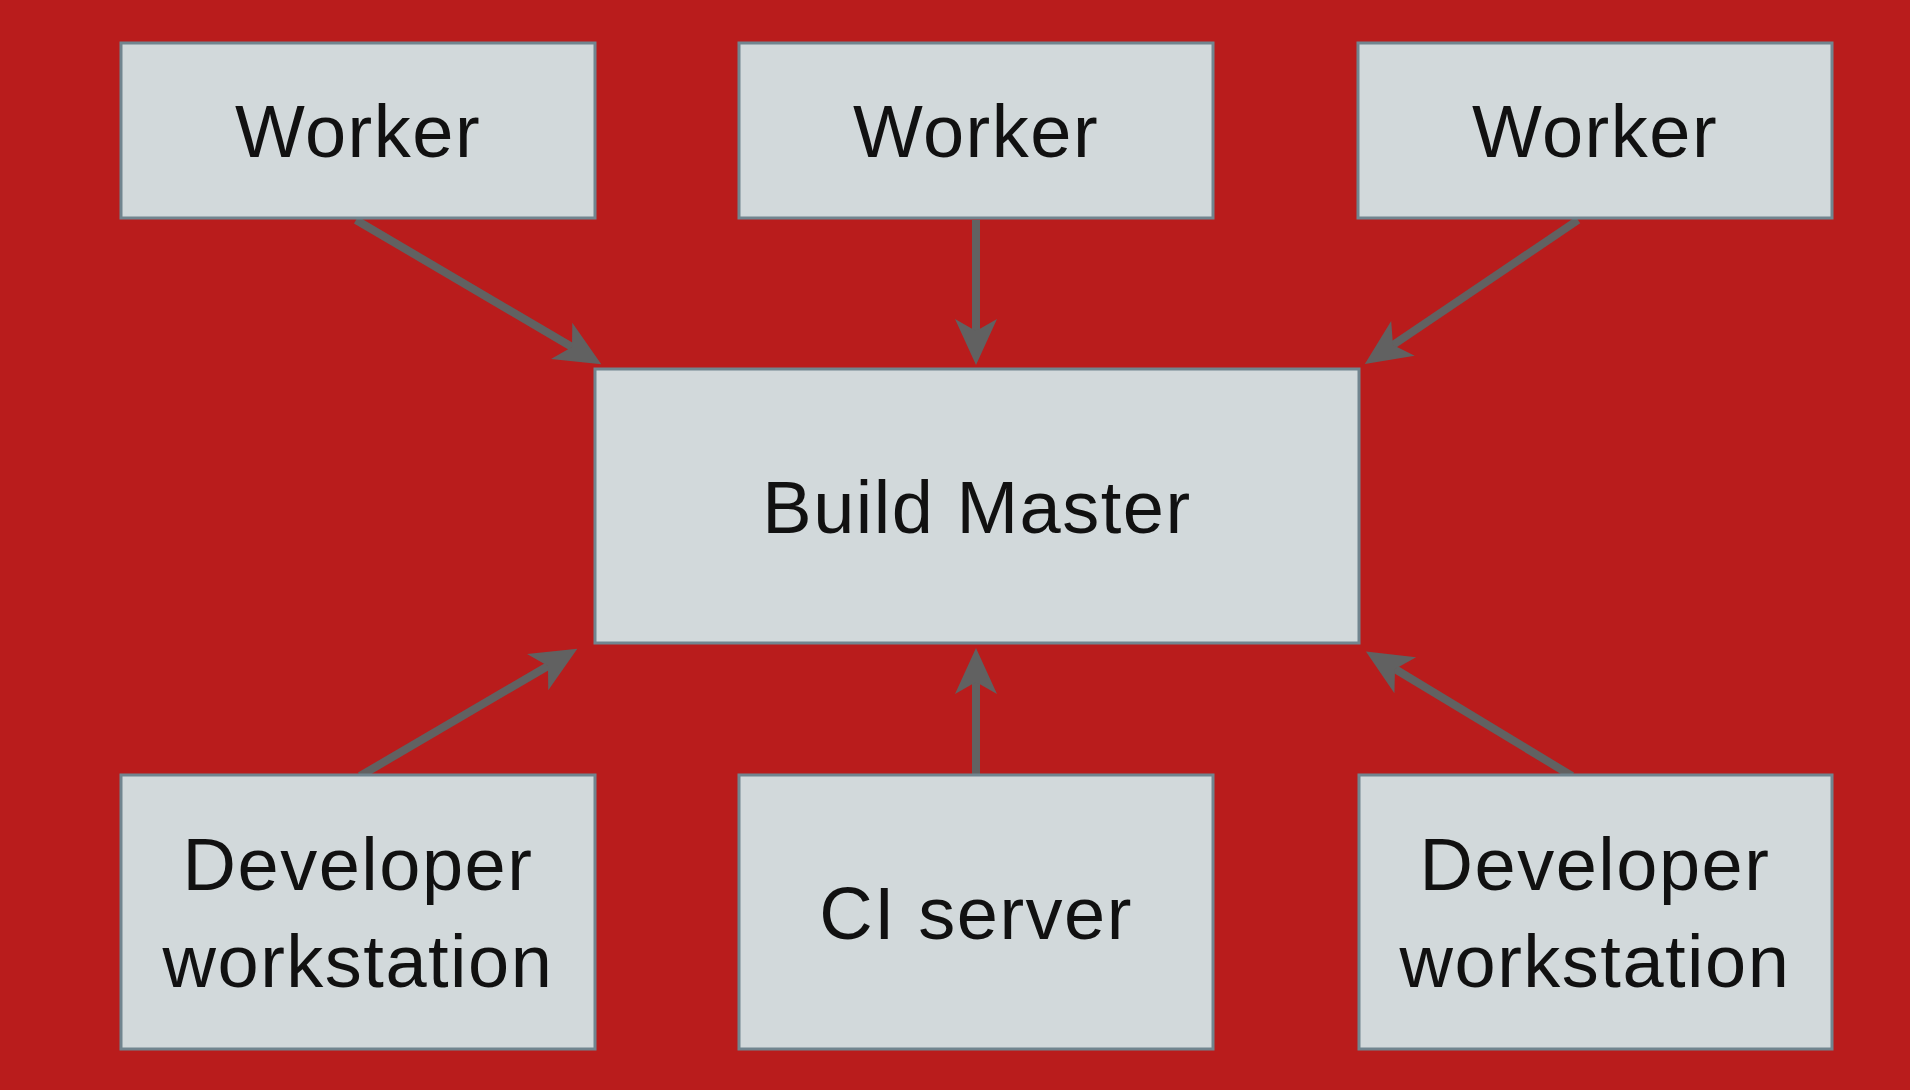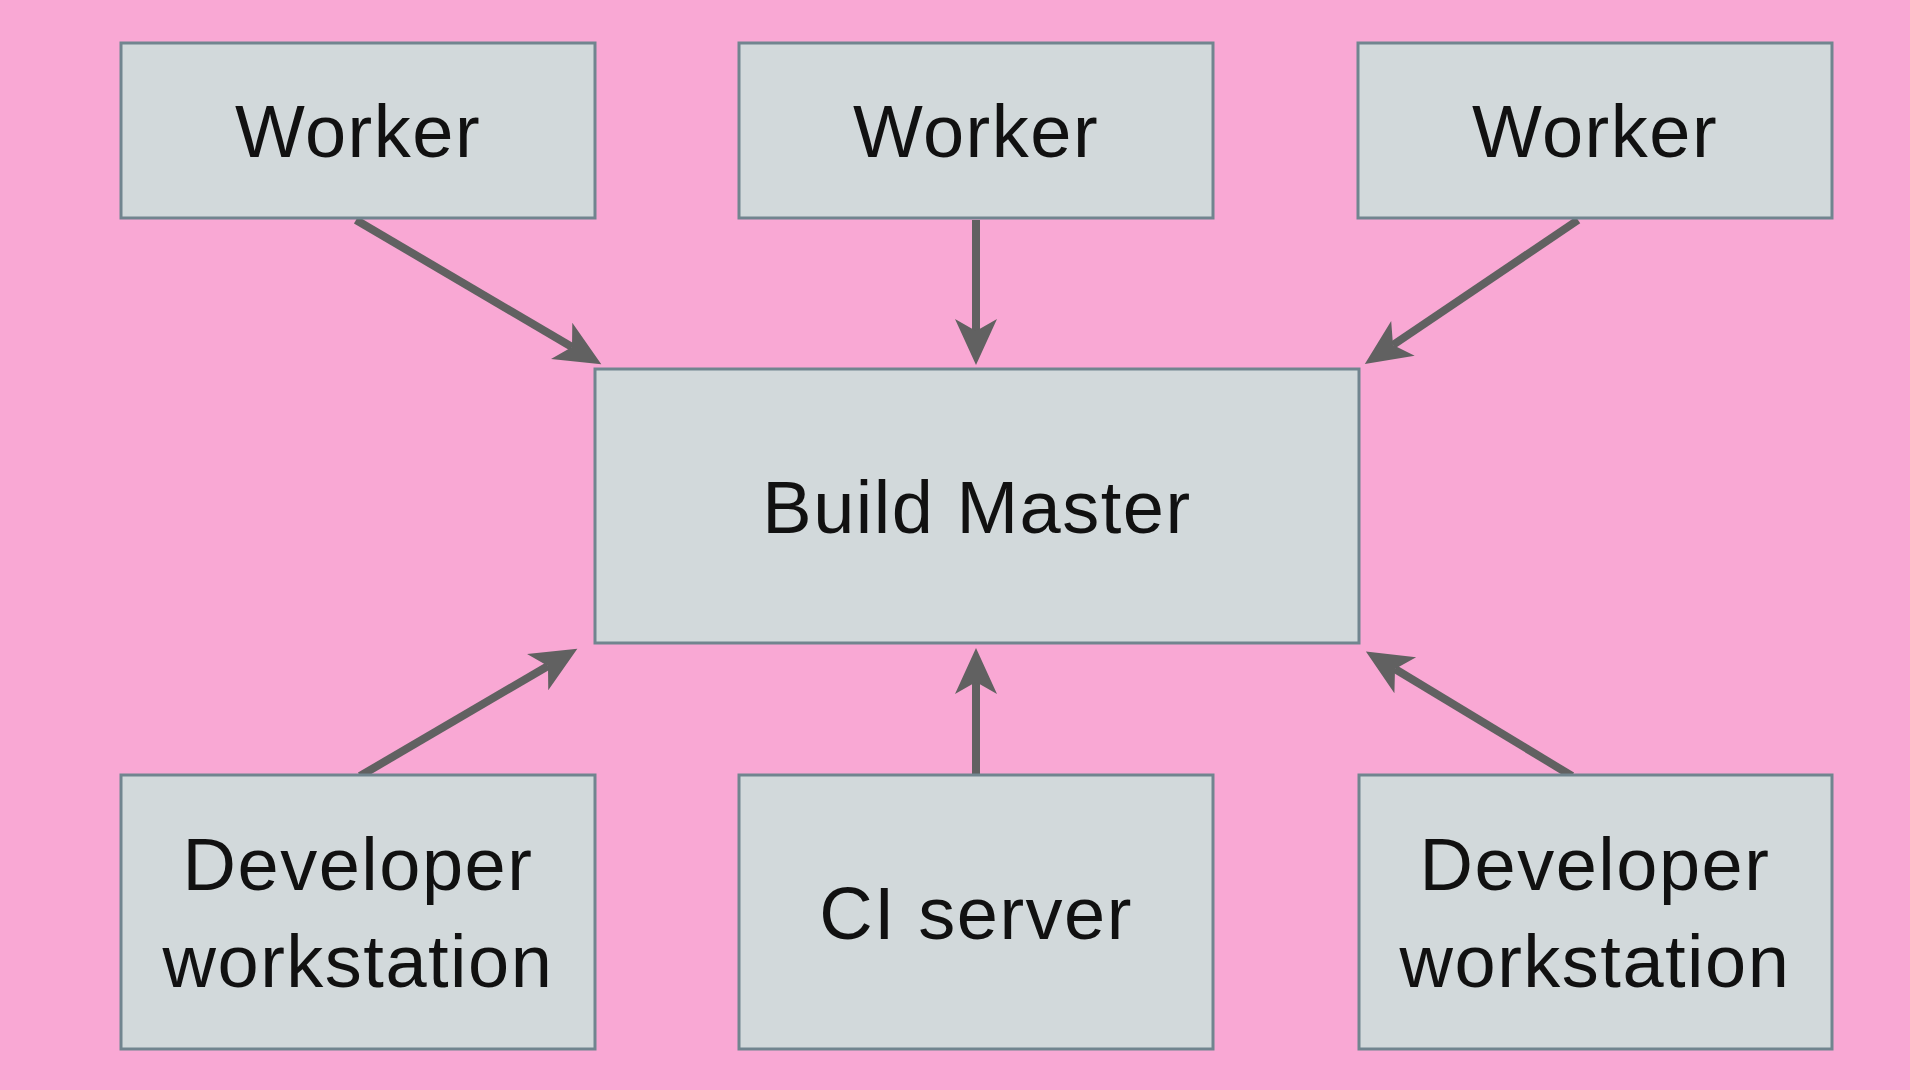--- a/index.html
+++ b/index.html
@@ -4,21 +4,21 @@
 <style>
   html, body {
     margin: 0;
     padding: 0;
     background: #ffffff;
   }
   .canvas {
     position: relative;
     width: 1910px;
     height: 1090px;
-    background: #f9a8d4;
+    background: #b91c1c;
     overflow: hidden;
     font-family: "Liberation Sans", sans-serif;
   }
   svg { display: block; }
   .node-rect {
     fill: #d2d9db;
     stroke: #71858f;
     stroke-width: 3px;
   }
   .node-label {

